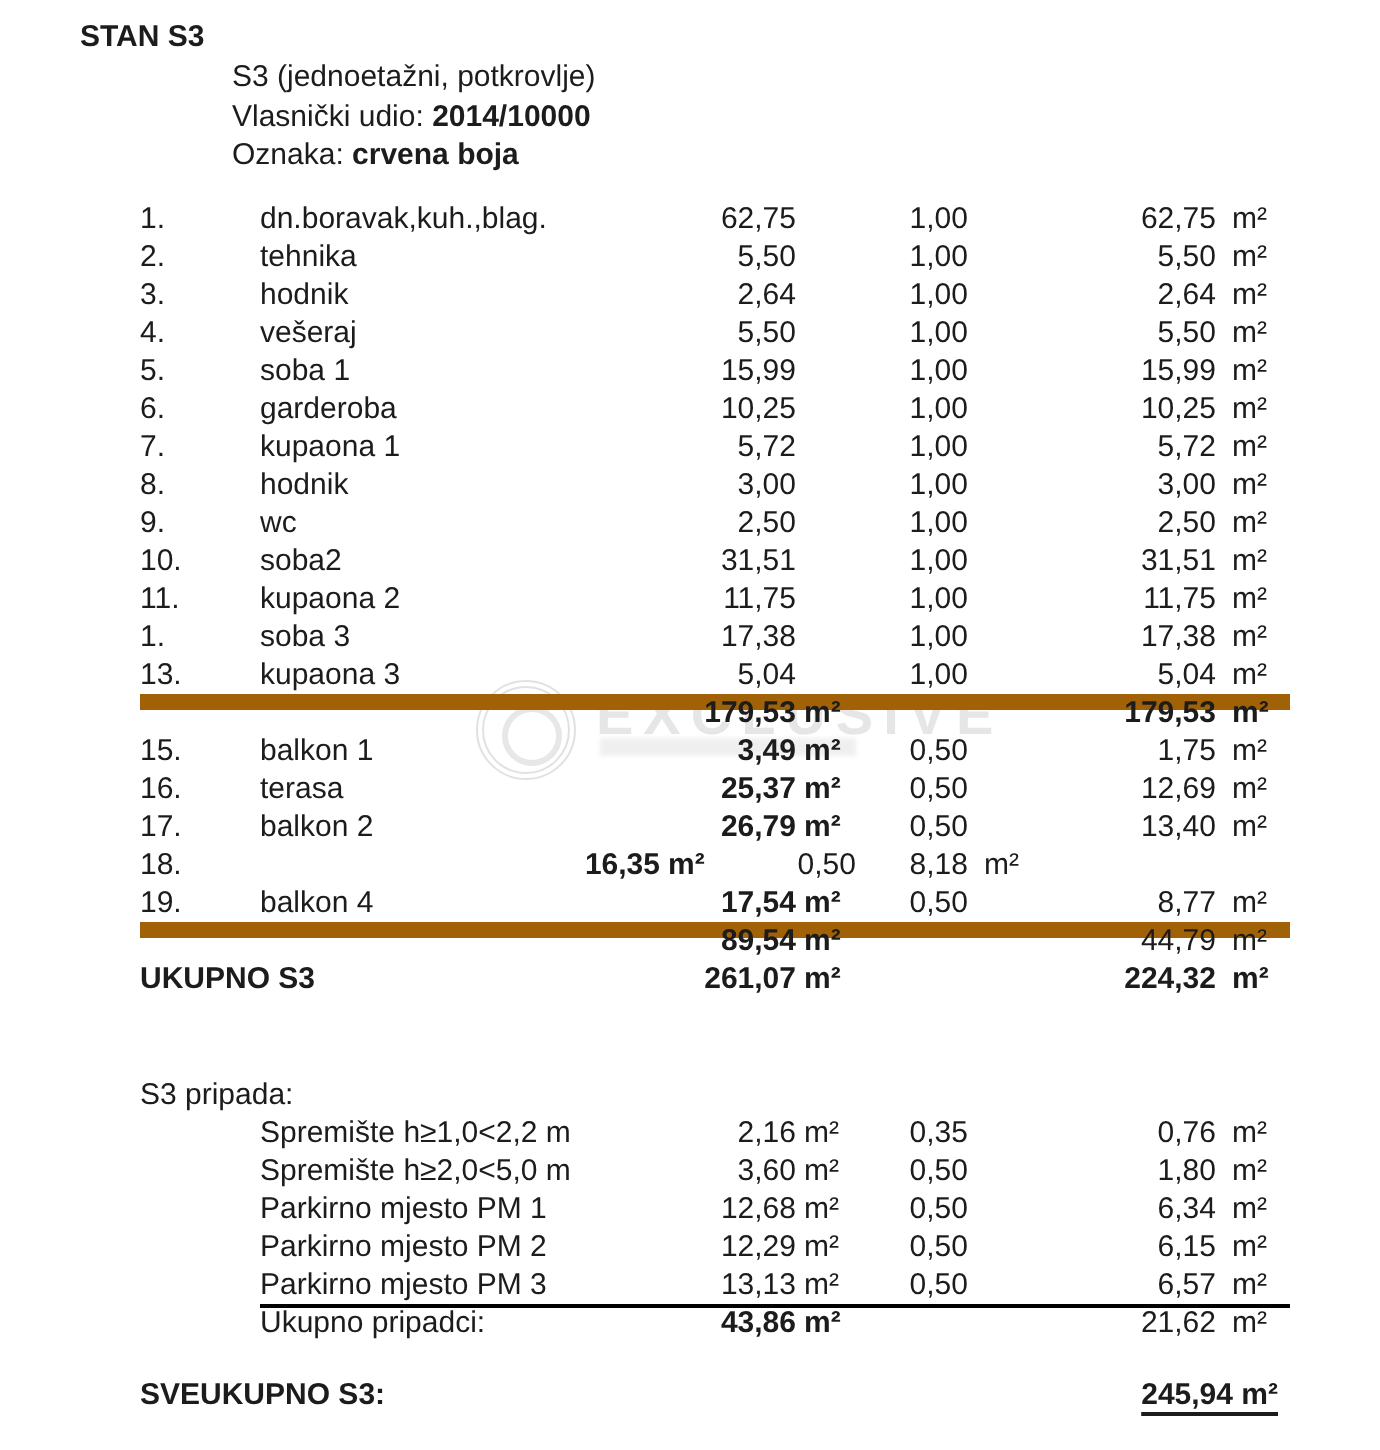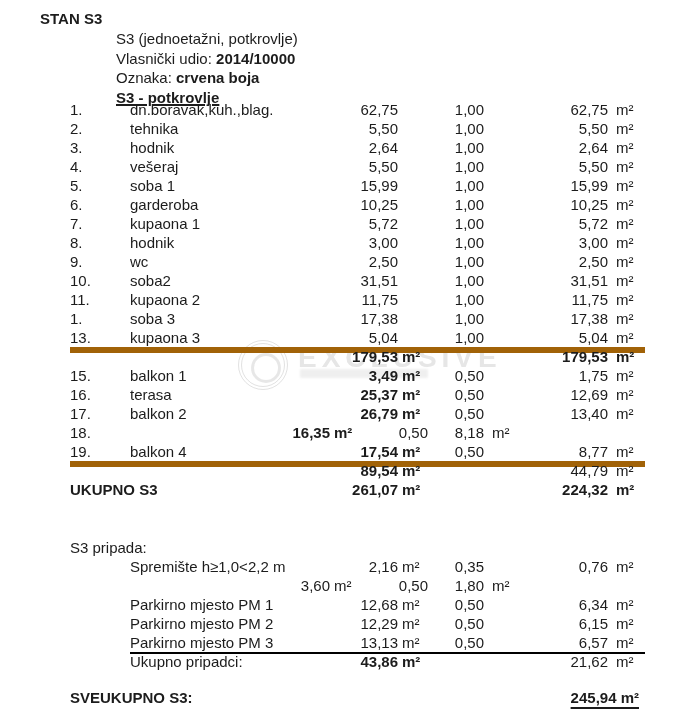--- a/index.html
+++ b/index.html
@@ -29,21 +29,21 @@
   .c-av{text-align:right;}
   .c-au{padding-left:4px;}
   .c-cf{text-align:right;}
   .c-rv{text-align:right;}
   .c-ru{padding-left:8px;}
 
   .b-num .c-num{font-weight:bold;}
   .b-area .c-av,.b-area .c-au{font-weight:bold;}
   .b-res .c-rv,.b-res .c-ru{font-weight:bold;}
 
-  .line-full > span{border-bottom:6px solid #a16207;}
+  .line-full > span{border-bottom:8px solid #a16207;}
   .line-name > span{border-bottom:2px solid #000000;}
   .line-name > .c-num{border-bottom:none;}
 
   .gap{margin-top:17px;}
   .sveu .c-rv{
     grid-column:6/8;font-weight:bold;padding-right:6px;
     text-decoration:underline;text-decoration-thickness:2px;text-underline-offset:4px;
   }
 
   .watermark{position:absolute;left:238px;top:336px;width:230px;height:60px;opacity:.8;pointer-events:none;}
@@ -68,21 +68,20 @@
 <body>
 
 <div>
 
   <div class="doc-title">STAN S3</div>
 
   <div class="hdr-block">
     <div class="hdr-line">S3 (jednoetažni, potkrovlje)</div>
     <div class="hdr-line"><span>Vlasnički udio: </span><b>2014/10000</b></div>
     <div class="hdr-line"><span>Oznaka: </span><b>crvena boja</b></div>
-    <div class="hdr-line"><span class="section-title">S3 - potkrovlje</span></div>
   </div>
 
   <div class="watermark">
     <div class="wm-circle"></div>
     <div class="wm-text">EXCLUSIVE</div>
     <div class="wm-sub"></div>
   </div>
 
   <div class="tablewrap main-table">
 
@@ -313,20 +312,21 @@
         <span class="c-name">Spremište h≥1,0&lt;2,2 m</span>
         <span class="c-av">2,16</span>
         <span class="c-au">m²</span>
         <span class="c-cf">0,35</span>
         <span class="c-rv">0,76</span>
         <span class="c-ru">m²</span>
       </div>
 
       <div class="trow">
         <span class="c-num"></span>
+        <span class="c-name">Spremište h≥2,0&lt;5,0 m</span>
         <span class="c-av">3,60</span>
         <span class="c-au">m²</span>
         <span class="c-cf">0,50</span>
         <span class="c-rv">1,80</span>
         <span class="c-ru">m²</span>
       </div>
 
       <div class="trow">
         <span class="c-num"></span>
         <span class="c-name">Parkirno mjesto PM 1</span>

